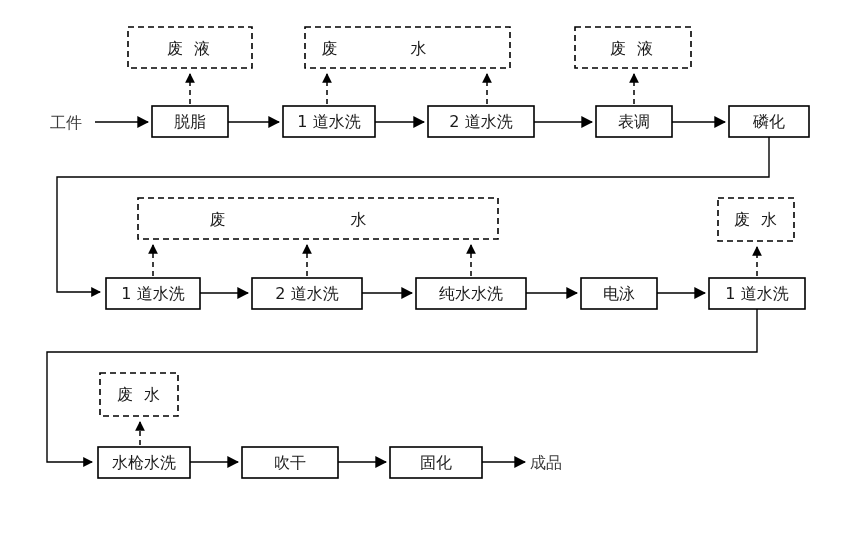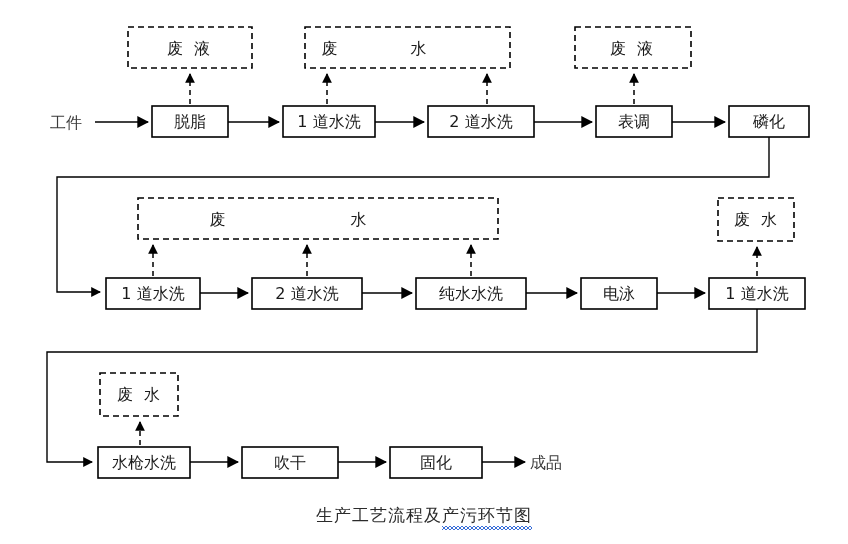--- a/index.html
+++ b/index.html
@@ -237,15 +237,14 @@
       <rect class="proc-box" x="390" y="447" width="92" height="31"></rect>
       <text class="box-label" x="436" y="463.5">固化</text>
     </g>
 
     <path class="flow-line" d="M 190 462 L 238 462" marker-end="url(#arrow-solid)"></path>
     <path class="flow-line" d="M 338 462 L 386 462" marker-end="url(#arrow-solid)"></path>
     <path class="flow-line" d="M 482 462 L 525 462" marker-end="url(#arrow-solid)"></path>
     <text class="terminal-label" x="530" y="463">成品</text>
   </svg>
 
-  <div class="caption"><span class="plain">生产工艺流程及</span><span class="squiggle">产污环节图</span></div>
 
 </div>
 
 </body></html>

